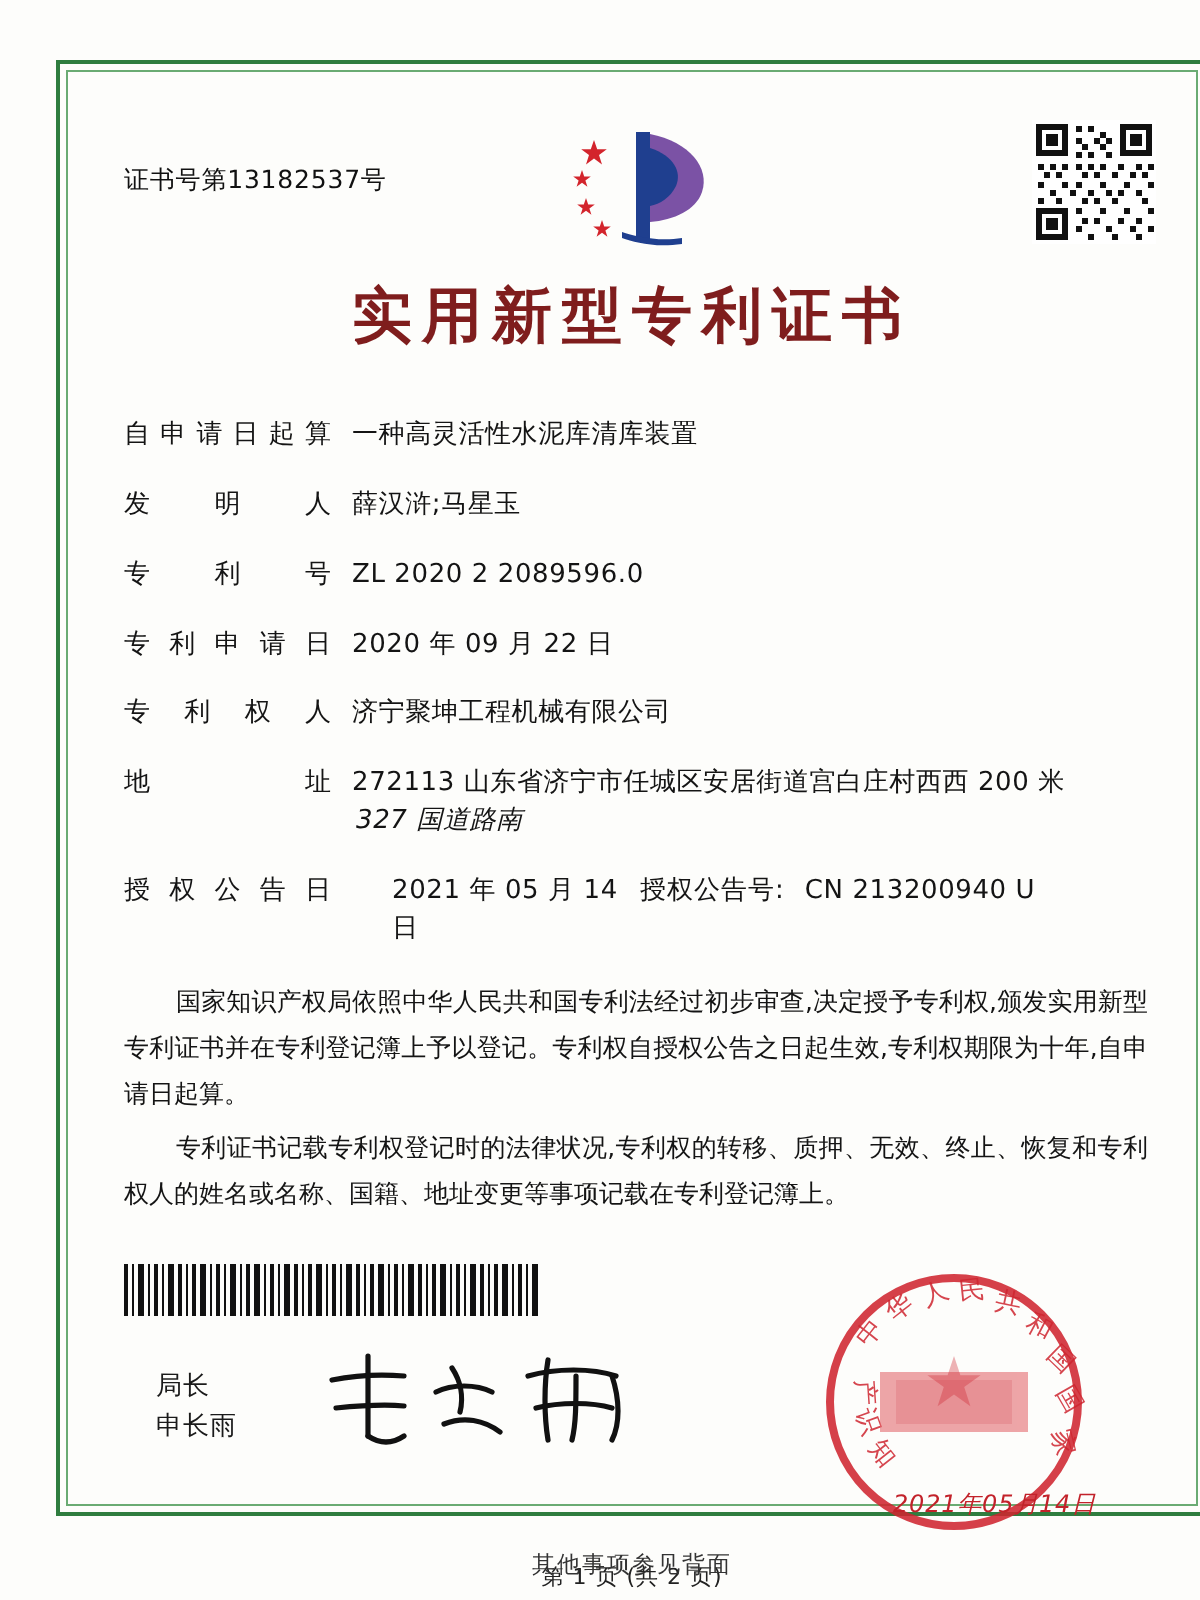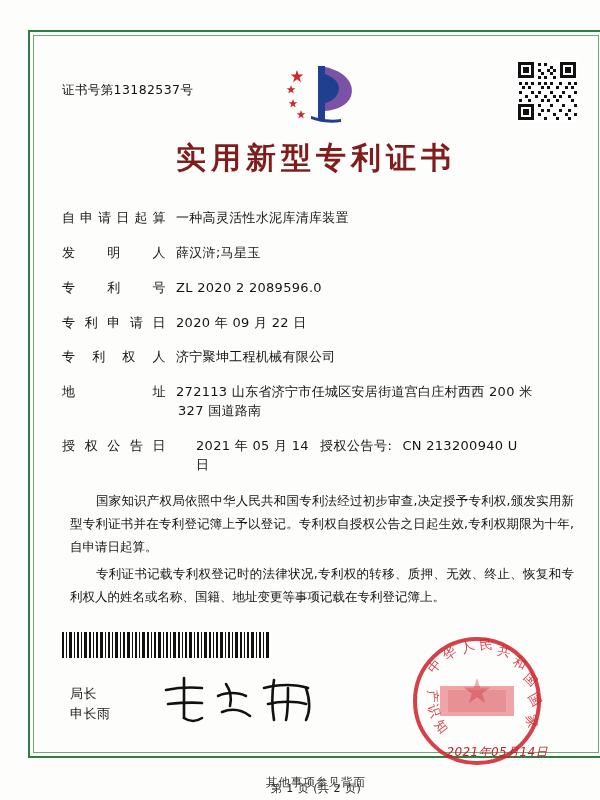--- a/index.html
+++ b/index.html
@@ -112,20 +112,21 @@
     text-align-last: justify;
   }
   .field-value {
     flex: 1 1 auto;
     padding-left: 10px;
     letter-spacing: 0.3px;
   }
   .field-value .addr-2 {
     display: block;
     padding-left: 2px;
+    font-style: italic;
   }
   .row-two-col {
     display: flex;
     align-items: flex-start;
     margin-bottom: 14px;
   }
   .col-left {
     flex: 0 0 50%;
     display: flex;
     gap: 20px;
@@ -142,40 +143,40 @@
   .paragraphs {
     margin-top: 14px;
     padding-left: 14px;
     padding-right: 10px;
     font-size: 12.5px;
     line-height: 1.85;
     text-align: justify;
     color: #141414;
   }
   .paragraphs p {
-    margin: 0 0 4px 8px;
+    margin: 0 0 4px 0;
     text-indent: 26px;
   }
 
   
   .lower {
     position: relative;
     margin-top: 24px;
     height: 150px;
   }
   .barcode {
     position: absolute;
     left: 14px;
     top: 0;
     width: 210px;
     height: 26px;
   }
   .sign-block {
     position: absolute;
-    left: 22px;
+    left: 30px;
     top: 52px;
     font-size: 13px;
     line-height: 1.5;
     letter-spacing: 0.5px;
   }
   .signature {
     position: absolute;
     left: 108px;
     top: 38px;
     width: 170px;

